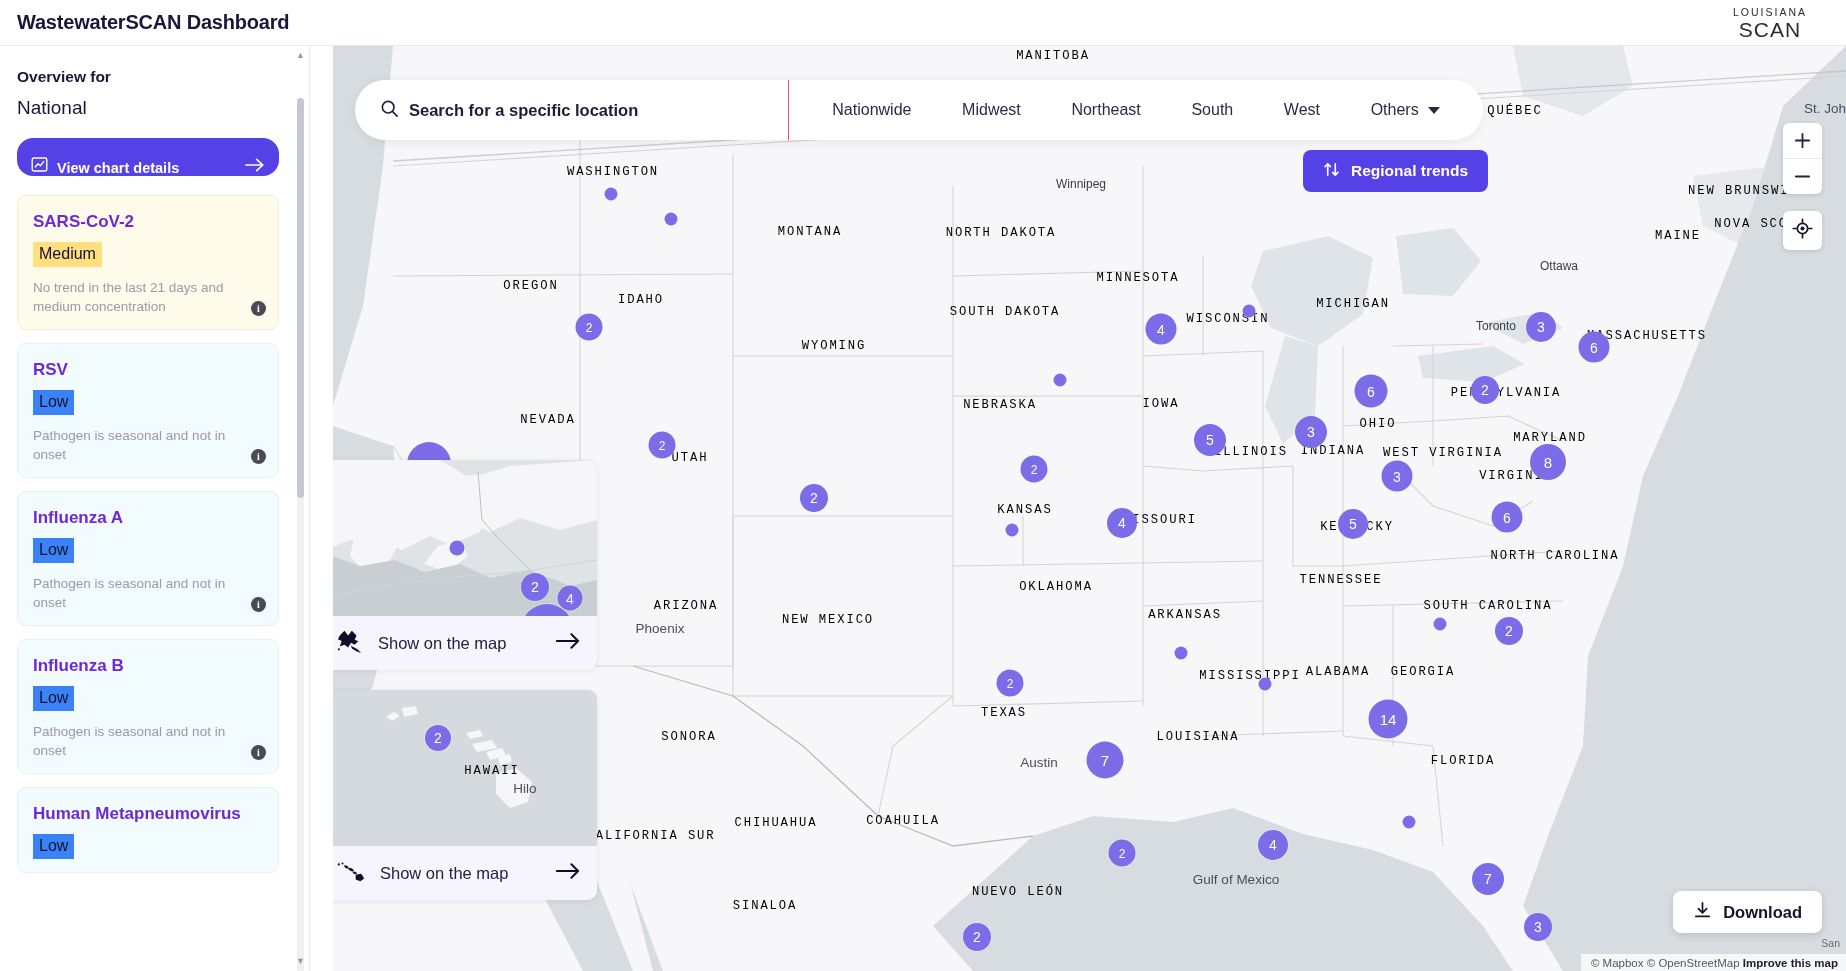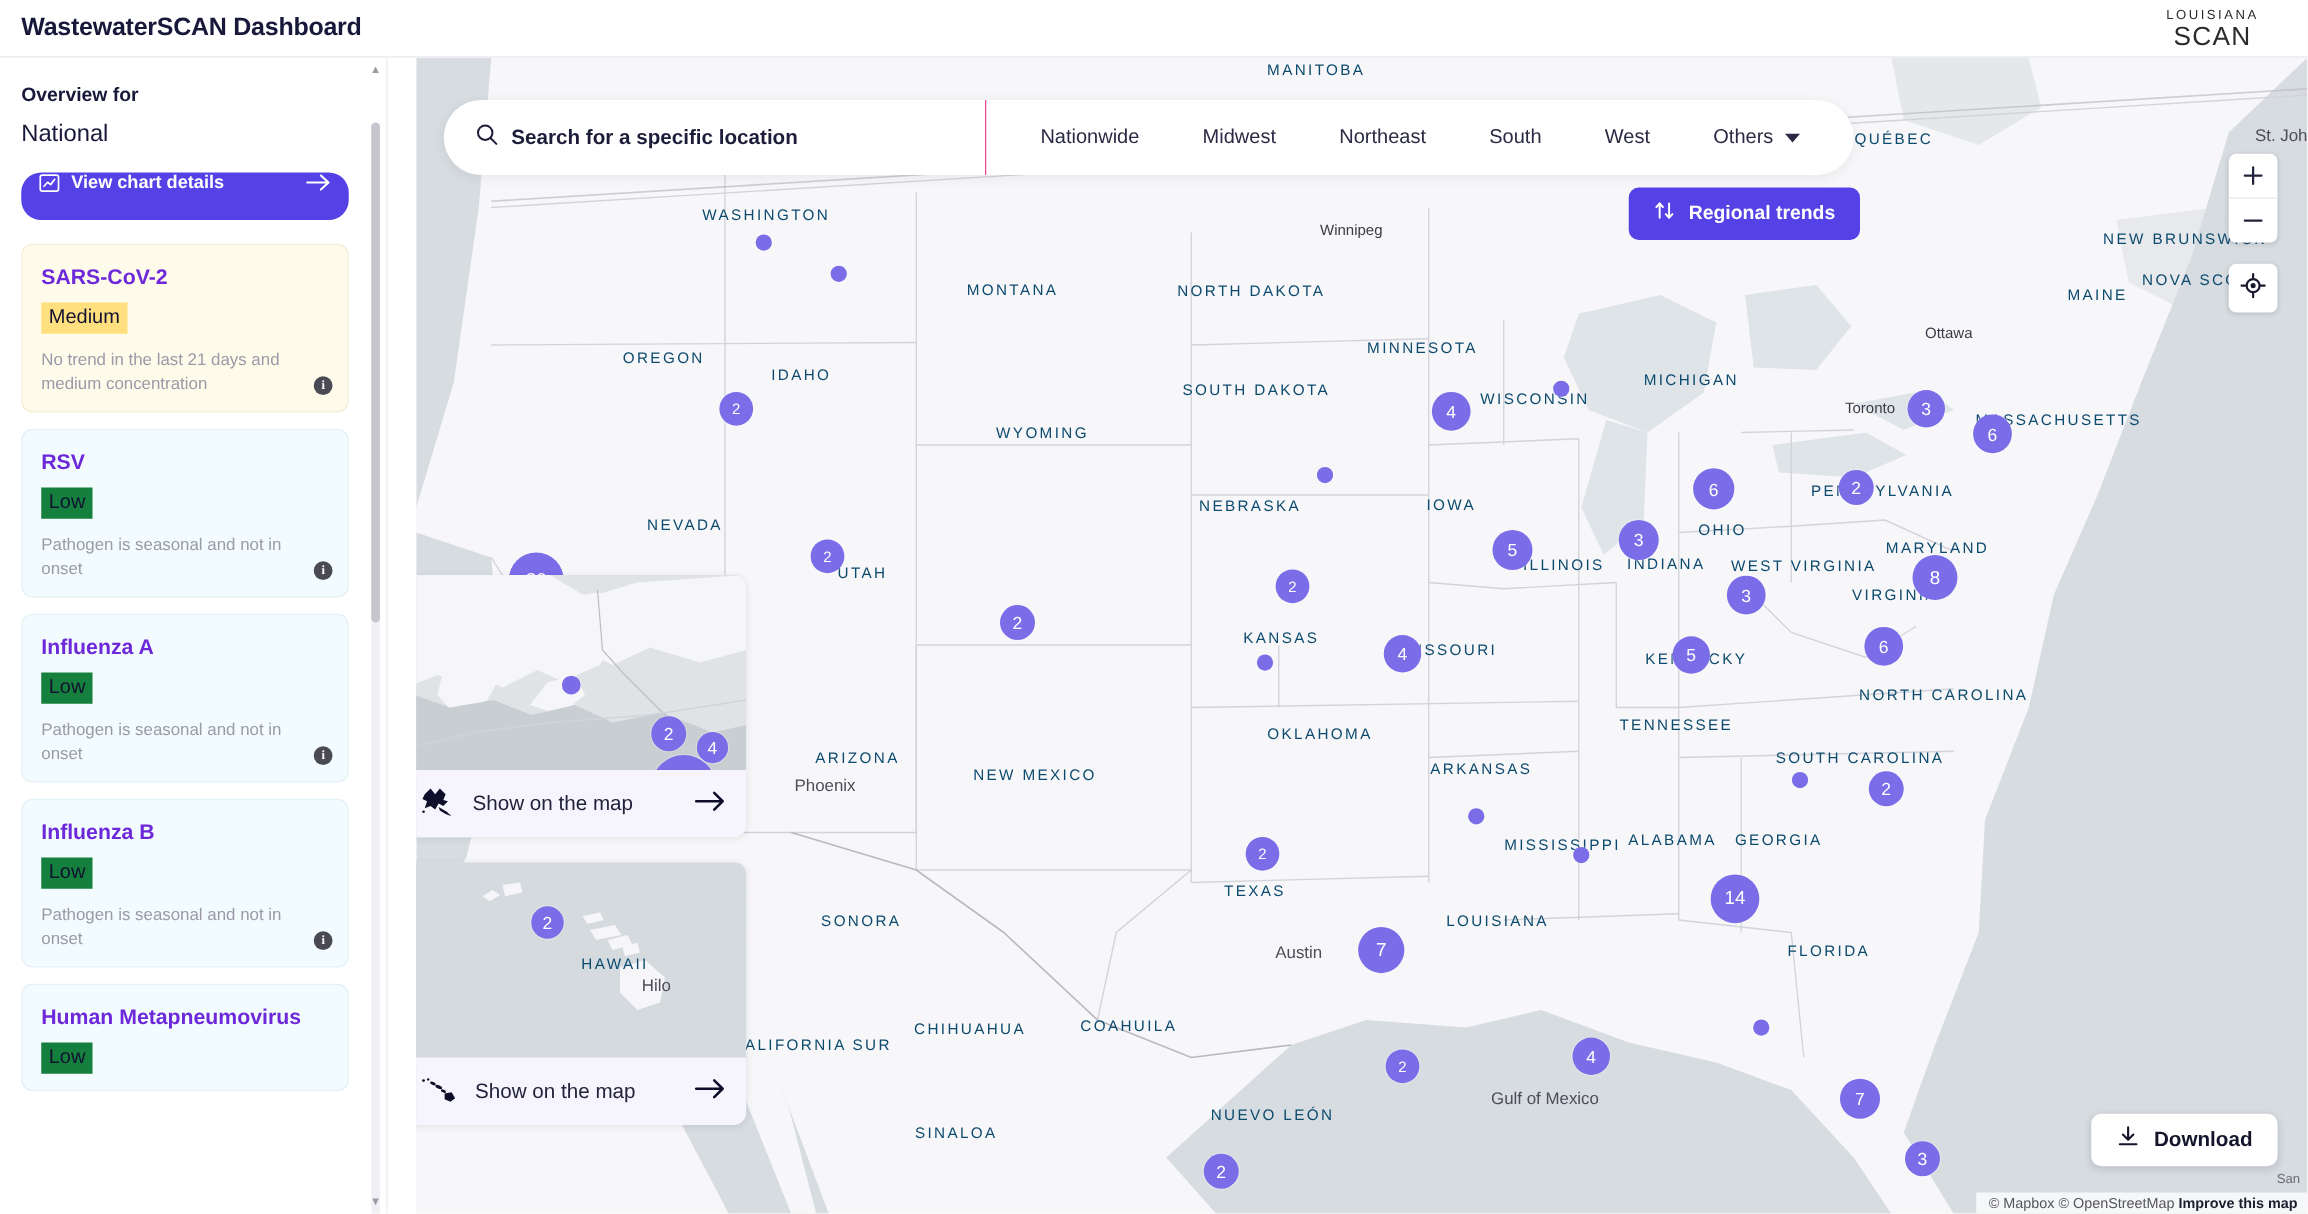--- a/index.html
+++ b/index.html
@@ -45,21 +45,21 @@
     z-index: 30;
   }
   .sidebar-inner { padding: 22px 20px 0 17px; }
   .overview-label { font-size: 15.5px; font-weight: 700; color: #18183a; }
   .overview-value { font-size: 19px; font-weight: 400; color: #18183a; margin-top: 11px; }
 
   .chart-btn {
     margin-top: 19px;
     width: 262px; height: 38px;
     background: #5542e6; border-radius: 16px;
-    display: flex; align-items: flex-start;
+    display: flex; align-items: flex-end;
     cursor: pointer; border: none;
     padding: 0 14px;
   }
   .chart-btn .lbl {
     flex: 1; color: #ffffff; font-size: 14.5px; font-weight: 700; margin-left: 9px;
     text-align: left;
   }
   .chart-btn svg { flex: none; }
 
   .cards { margin-top: 19px; }
@@ -69,21 +69,21 @@
     position: relative;
   }
   .p-card.yellow { background: #fffbeb; border-color: #f5eed6; }
   .p-card.blue   { background: #f2fbfd; border-color: #e4f1f6; }
   .p-card .name { font-size: 17px; font-weight: 700; color: #6d28d9; line-height: 23px; }
   .p-card .badge {
     display: inline-block; margin-top: 9px;
     font-size: 16px; color: #121230; padding: 2px 6px 3px 6px; line-height: 20px;
   }
   .badge.medium { background: #ffdf7e; }
-  .badge.low    { background: #15803d; }
+  .badge.low    { background: #3b82f6; }
   .p-card .note {
     margin-top: 11px; font-size: 13.5px; color: #9a9aa8; line-height: 19px;
     padding-right: 22px;
   }
   .info-i {
     position: absolute; right: 12px; bottom: 13px;
     width: 15px; height: 15px; border-radius: 50%;
     background: #4a4a55; color: #fff; font-size: 10px; font-weight: 700;
     display: flex; align-items: center; justify-content: center;
     font-family: "Liberation Serif", serif;
@@ -113,22 +113,22 @@
   }
   .map-bg { position: absolute; inset: 0; }
   .water { fill: #d7dce0; }
   .land  { fill: #f7f7f9; }
   .lake  { fill: #dfe4e8; }
   .border-line { fill: none; stroke: #d3d3da; stroke-width: 1.1; }
   .border-strong { fill: none; stroke: #b9b9c2; stroke-width: 1.3; }
 
   .lbl-state {
     position: absolute; font-size: 12.2px; letter-spacing: 1.9px;
-    color: #0c4a6e; font-weight: 400; white-space: nowrap;
-    transform: translate(-50%, -50%); pointer-events: none;
+    color: #000000; font-weight: 400; white-space: nowrap;
+    transform: translate(-50%, -50%); pointer-events: none; font-family: Liberation Mono, monospace;
   }
   .lbl-city {
     position: absolute; font-size: 13.5px; color: #4d4d5a;
     white-space: nowrap; transform: translate(-50%, -50%); pointer-events: none;
   }
   .lbl-city.big { font-size: 12px; color: #3b3b47; }
 
   
   .mk {
     position: absolute; border-radius: 50%;

